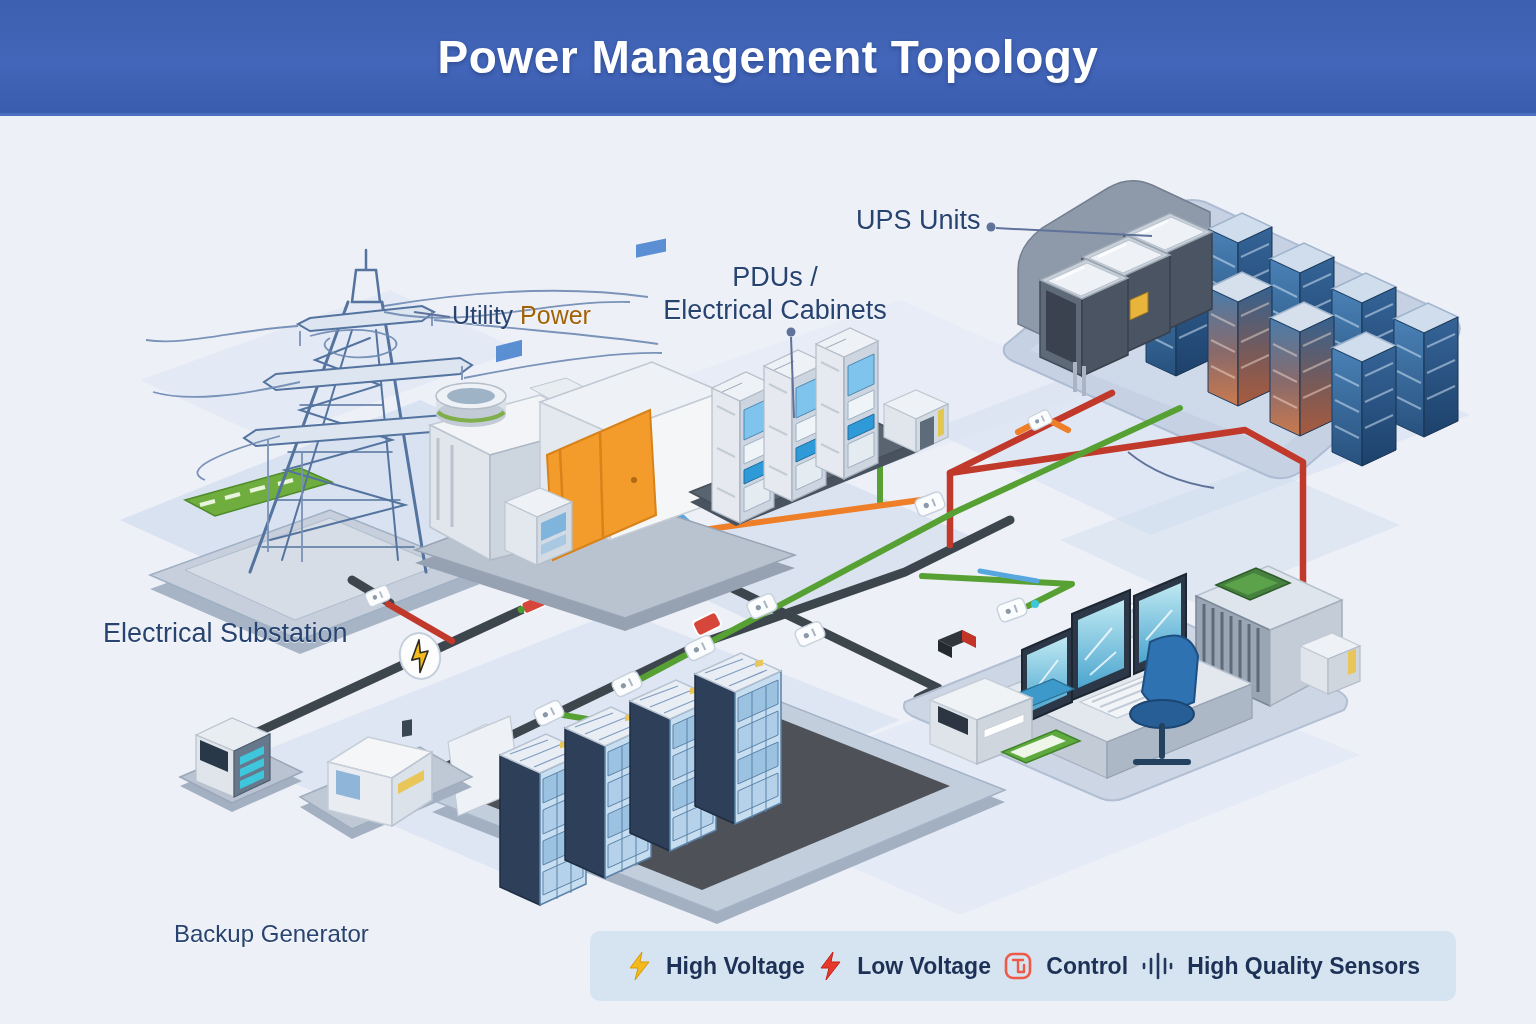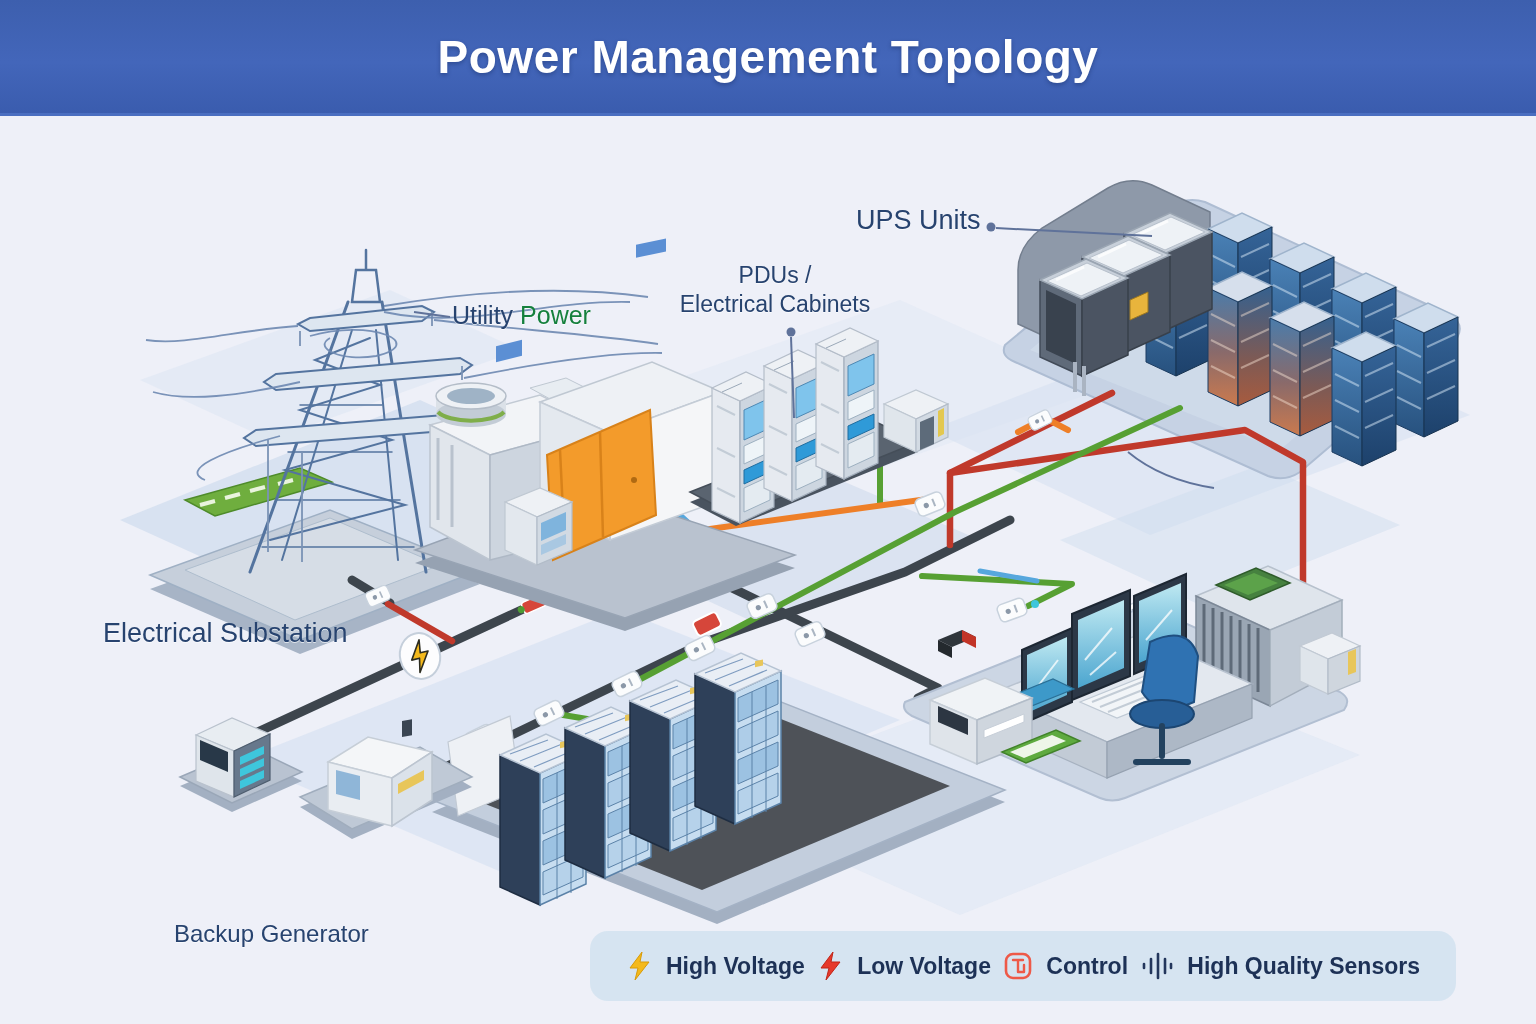--- a/index.html
+++ b/index.html
@@ -21,31 +21,31 @@
     text-shadow:0 2px 4px rgba(18,38,88,.4);
   }
   
   svg.scene{position:absolute;left:0;top:0;z-index:1;}
   
   .lbl{
     position:absolute;z-index:4;color:#27436f;font-weight:400;
     text-shadow:0 1px 0 rgba(255,255,255,.65);white-space:nowrap;
   }
   .lbl-utility{left:452px;top:301px;font-size:25px;}
-  .lbl-utility .dim{color:#15803d;margin-top:38px;}
+  .lbl-utility .dim{color:#a16207;margin-top:38px;}
   .lbl-ups{left:856px;top:205px;font-size:27px;}
-  .lbl-pdus{left:652px;top:261px;width:246px;text-align:center;font-size:23px;line-height:1.24;white-space:normal;}
+  .lbl-pdus{left:652px;top:261px;width:246px;text-align:center;font-size:27px;line-height:1.24;white-space:normal;}
   .lbl-dcl{left:1222px;top:471px;font-size:26px;}
   .lbl-sub{left:103px;top:610px;font-size:27px;margin-top:8px;}
   .lbl-gen{left:174px;top:920px;font-size:24px;}
   .lbl-mon{left:1068px;top:842px;font-size:27px;}
   
   .legend{
     position:absolute;left:590px;top:931px;width:866px;height:70px;z-index:5;
-    background:rgba(212,227,240,.92);border-radius:18px;
+    background:rgba(212,227,240,.92);border-radius:10px;
     display:flex;align-items:center;justify-content:space-between;
     padding:0 36px;box-sizing:border-box;
   }
   .legend-item{display:flex;align-items:center;gap:13px;}
   .legend-item span{font-size:23px;font-weight:600;color:#1d3156;}
   .legend-item svg{display:block;}
 </style>
 </head>
 <body>
 

